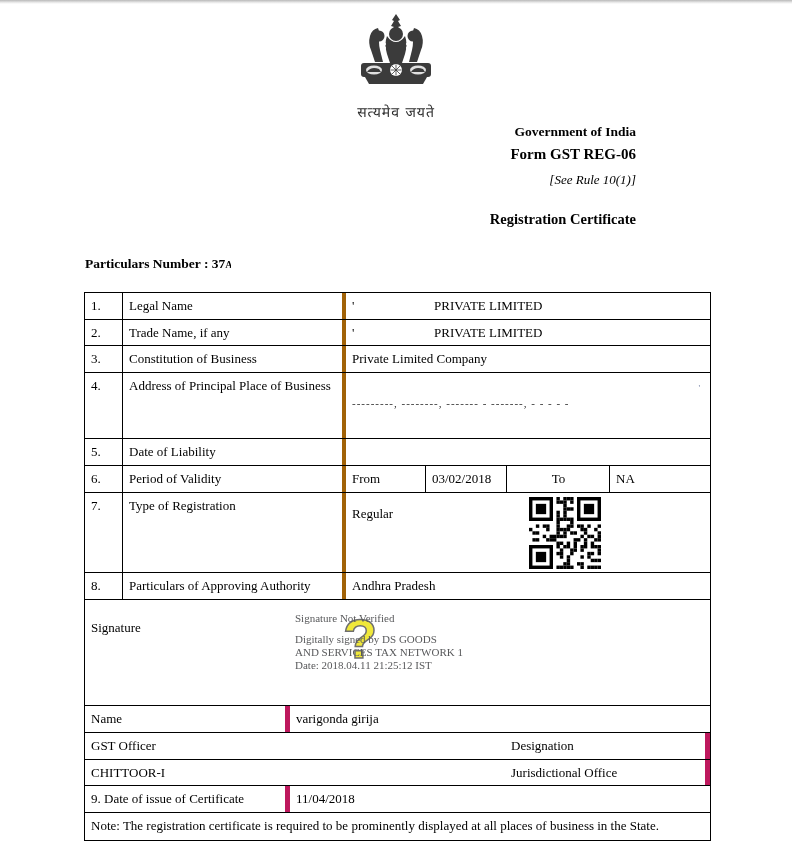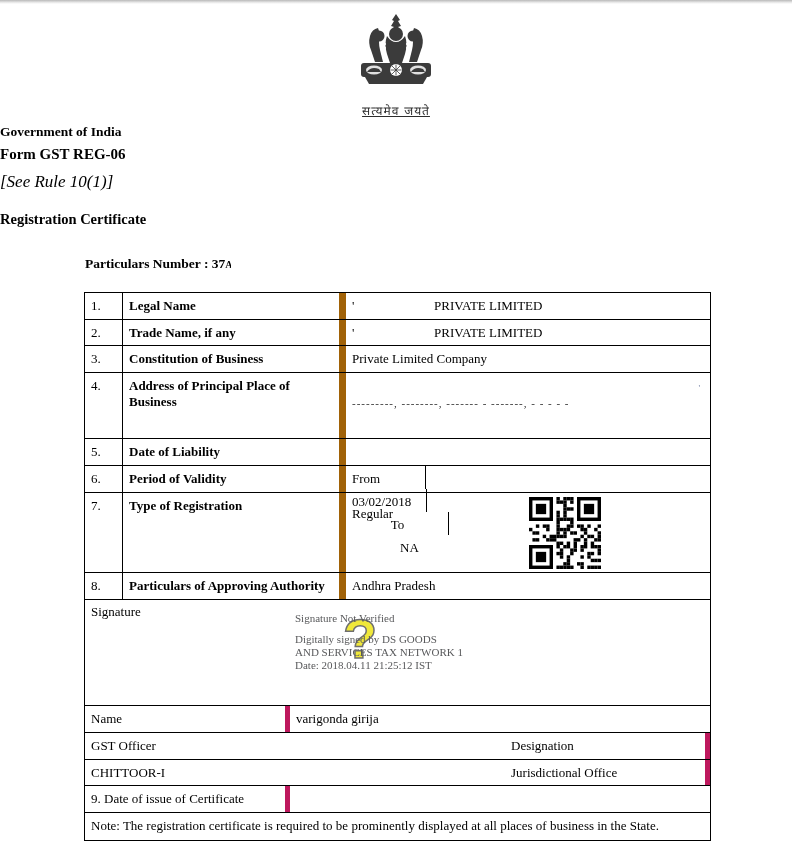--- a/index.html
+++ b/index.html
@@ -7,64 +7,64 @@
   body {
     width:792px; height:868px; position:relative; overflow:hidden;
     font-family:"Liberation Serif","DejaVu Serif",serif;
     color:#000;
   }
   .top-strip { position:absolute; top:0; left:0; width:792px; height:4px;
     background:linear-gradient(#b9b9b9,#e8e8e8 60%,#ffffff); }
 
   
   .emblem-wrap { position:absolute; top:10px; left:0; width:792px; text-align:center; }
-  .emblem-caption { display:block; margin-top:2px; font-size:12px; color:#2c2c2c; letter-spacing:1px;
-    font-family:"DejaVu Sans",sans-serif;text-decoration:underline; }
-
-  
-  .h-center { position:absolute; left:0; width:636px; text-align:left; }
+  .emblem-caption { display:block; margin-top:2px; font-size:14px; color:#2c2c2c; letter-spacing:1px;
+    font-family:"DejaVu Sans",sans-serif; }
+
+  
+  .h-center { position:absolute; left:0; width:636px; text-align:right; }
   .gov   { top:124px; font-size:13.5px; font-weight:bold; }
   .form  { top:146px; font-size:15px;  font-weight:bold; }
-  .rule  { top:172px; font-size:17px;  font-style:italic; }
+  .rule  { top:172px; font-size:13px;  font-style:italic; }
   .title { top:211px; font-size:14.5px; font-weight:bold; }
 
   .regnum { position:absolute; top:256px; left:85px; font-size:13.5px; font-weight:bold; }
   .regnum .partial { display:inline-block; width:6px; height:11px; overflow:hidden;
     font-size:10px; font-weight:bold; vertical-align:-2px; }
 
   
   .tbl { position:absolute; left:84px; top:292px; width:627px; border:1px solid #000;
     font-size:13px; }
   .row { display:flex; border-bottom:1px solid #000; }
   .row:last-child { border-bottom:none; }
   .c { padding:5px 5px 2px 6px; overflow:hidden; }
   .c-num   { width:38px;  border-right:1px solid #000; }
-  .c-label { width:223px; border-right:7px solid #a16207; font-weight:bold; }
+  .c-label { width:223px; border-right:4px solid #a16207; font-weight:normal; }
   .c-value { flex:1; position:relative; }
   .h27 { height:27px; } .h26 { height:26px; } .h66 { height:66px; }
   .h80 { height:80px; } .h106 { height:106px; }
 
   .name-prefix { display:inline-block; width:4px; overflow:hidden; vertical-align:top; }
   .name-gap { padding-left:78px; }
 
   .addr-redacted { position:absolute; left:6px; top:24px; font-size:11px; letter-spacing:1px;
     color:#2b2b2b; white-space:nowrap; }
   .addr-artifact { position:absolute; right:10px; top:10px; font-size:9px; color:#7a86a8; }
 
   
   .sub { padding:5px 5px 2px 6px; border-right:1px solid #000; }
   .sub:last-child { border-right:none; }
-  .w-from { width:80px; } .w-fromv { width:81px; } .w-to { width:103px;text-align:center; } .w-tov { flex:1;margin-left:48px; }
+  .w-from { width:80px; } .w-fromv { width:81px; } .w-to { width:103px;text-align:center; } .w-tov { flex:1; }
 
   .regular-text { position:absolute; left:6px; top:13px; }
   .qr { position:absolute; left:183px; top:4px; width:72px; height:72px; }
 
   
   .sig-row { position:relative; }
-  .sig-label { position:absolute; left:6px; top:4px; font-size:13px; }
+  .sig-label { position:absolute; left:6px; top:20px; font-size:13px; }
   .qmark { position:absolute; left:258px; top:6px; font-size:56px; font-weight:bold;
     font-family:"Liberation Sans",sans-serif; color:#f0e83a;
     -webkit-text-stroke:1.5px #6f6f6f; z-index:1; }
   .sig-block { position:absolute; left:210px; top:12px; z-index:2;
     font-family:Liberation Serif, serif; font-size:11px;
     color:#58595b; line-height:13px; }
   .sig-block .nv { margin-bottom:8px; }
 
   
   .c-olabel { width:205px; border-right:5px solid #be185d; }
@@ -148,21 +148,21 @@
 
   <div class="row h27">
     <div class="c c-num">5.</div>
     <div class="c c-label">Date of Liability</div>
     <div class="c c-value"></div>
   </div>
 
   <div class="row h27">
     <div class="c c-num">6.</div>
     <div class="c c-label">Period of Validity</div>
-    <div class="c-value" style="display:flex; padding:0;flex-direction:column;">
+    <div class="c-value" style="display:flex; padding:0;">
       <div class="sub w-from">From</div>
       <div class="sub w-fromv">03/02/2018</div>
       <div class="sub w-to">To</div>
       <div class="sub w-tov">NA</div>
     </div>
   </div>
 
   <div class="row h80">
     <div class="c c-num">7.</div>
     <div class="c c-label">Type of Registration</div>
@@ -325,18 +325,19 @@
   <div class="row h27">
     <div class="c c-value">GST Officer</div>
     <div class="c c-olabel">Designation</div>
   </div>
   <div class="row h26">
     <div class="c c-value">CHITTOOR-I</div>
     <div class="c c-olabel">Jurisdictional Office</div>
   </div>
   <div class="row h27">
     <div class="c c-olabel">9. Date of issue of Certificate</div>
+    <div class="c c-value">11/04/2018</div>
   </div>
 
   <div class="row h27">
     <div class="c c-note">Note: The registration certificate is required to be prominently displayed at all places of business in the State.</div>
   </div>
 </div>
 
 </body></html>

